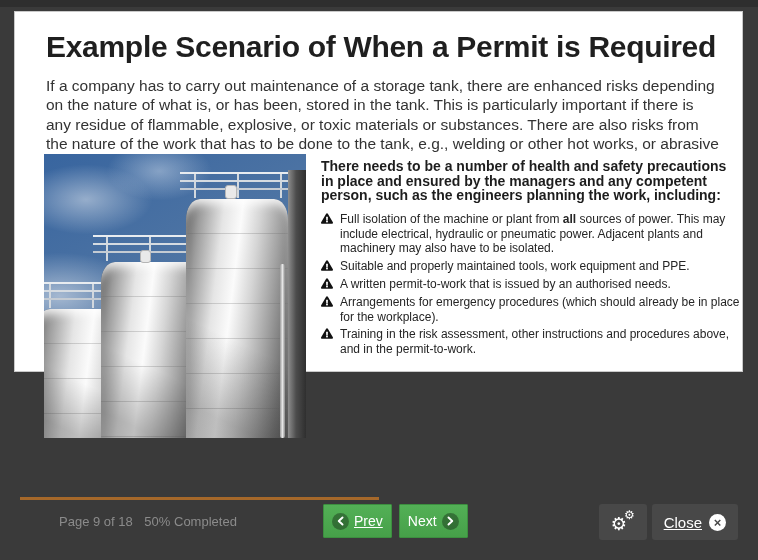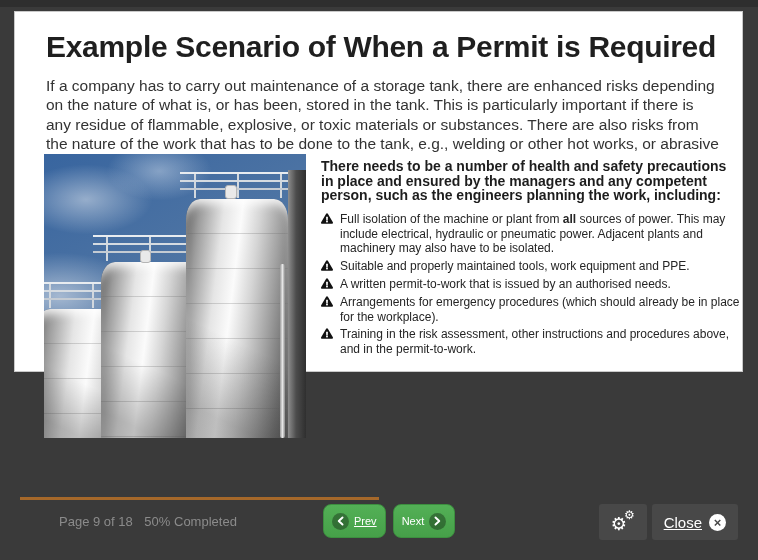--- a/index.html
+++ b/index.html
@@ -89,22 +89,22 @@
   
   .progress-track { position:absolute; left:20px; top:497px; width:718px; height:3px; }
   .progress-fill { height:3px; background:#a5682a; width:0; }
 
   .page-status { position:absolute; left:27px; top:514px; font-size:13px; color:#8b8b8b;margin-left:32px; }
   .page-status .sep { display:inline-block; width:8px; }
 
   .nav-group { position:absolute; left:323px; top:504px; display:flex; gap:7px; }
   .nav-btn {
     display:flex; align-items:center; gap:5px; height:34px; padding:0 8px;
-    background:linear-gradient(#53b056,#46a049); border:1px solid #3c8f3f; border-radius:8px;
-    color:#fff; font-size:11px; font-family:"Liberation Sans",sans-serif; cursor:pointer;
+    background:linear-gradient(#53b056,#46a049); border:1px solid #3c8f3f; border-radius:1px;
+    color:#fff; font-size:14px; font-family:"Liberation Sans",sans-serif; cursor:pointer;
   }
   .circ {
     width:17px; height:17px; border-radius:50%; background:rgba(0,0,0,0.33);
     display:flex; align-items:center; justify-content:center; flex:0 0 17px;
   }
   .underline { text-decoration:underline; }
 
   .right-group { position:absolute; right:20px; top:504px; display:flex; gap:5px; }
   .util-btn {
     height:36px; background:#484848; border:none; border-radius:3px; color:#fff;

